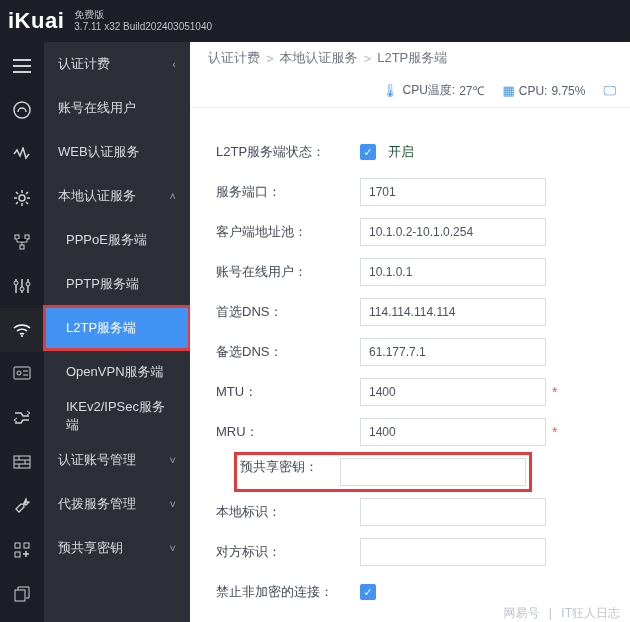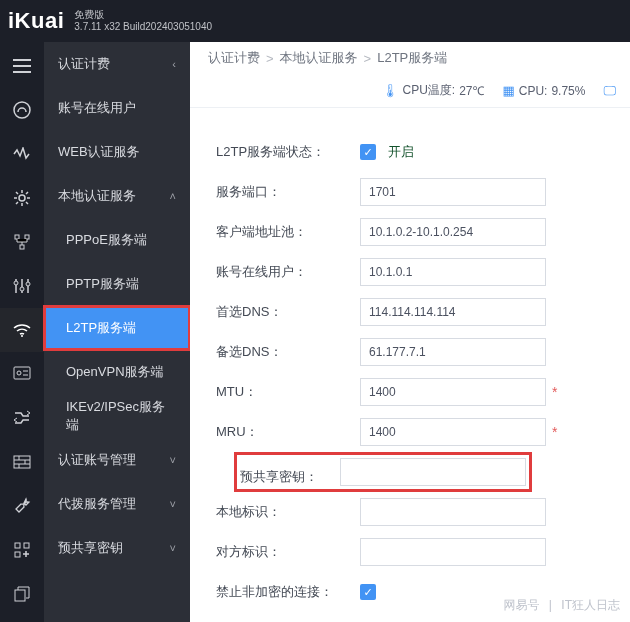--- a/index.html
+++ b/index.html
@@ -26,22 +26,22 @@
 .stats .ico{color:#4293f4;font-size:13px;}
 .form{padding:24px 0 0 0;}
 .row{display:flex;align-items:center;height:40px;margin-bottom:0;}
 .row .lbl{width:170px;text-align:left;padding-left:26px;font-size:13px;color:#444a55;}
 .row .fld{flex:1;display:flex;align-items:center;gap:6px;}
 .row input[type=text]{width:186px;height:28px;border:1px solid #d7dbe2;padding:4px 8px;font-size:12px;color:#4b5160;outline:none;}
 .row .req{color:#e25a5a;font-size:14px;}
 .chk{width:16px;height:16px;background:#4293f4;display:inline-flex;align-items:center;justify-content:center;color:#fff;font-size:11px;border-radius:2px;}
 .chktxt{font-size:13px;color:#14532d;margin-left:6px;}
 .hl{outline:3px solid #e03c3d;outline-offset:-1px;padding:4px 4px;margin-left:-8px;}
-.hlrow{display:inline-flex;align-items:flex-end;}
-.watermark{position:absolute;bottom:8px;right:10px;font-size:12px;color:#bfc3cc;}
+.hlrow{display:inline-flex;align-items:flex-start;}
+.watermark{position:absolute;bottom:0;right:10px;font-size:12px;color:#bfc3cc;}
 .watermark .bar{margin:0 6px;}
 svg{display:block;}
 </style>
 </head>
 <body>
 
 <div class="header">
   <span class="logo">iKuai</span>
   <div class="ver">
     <div>免费版</div>

